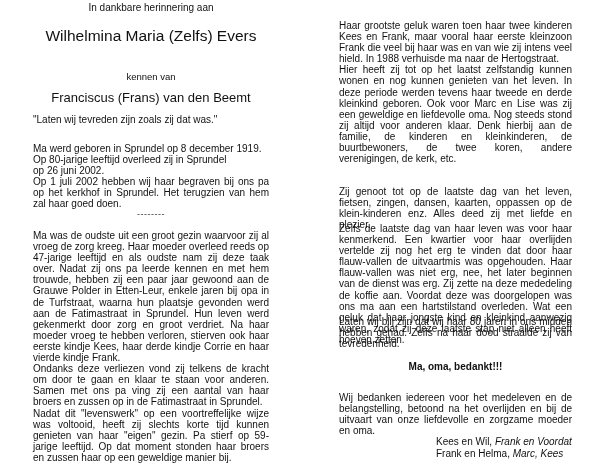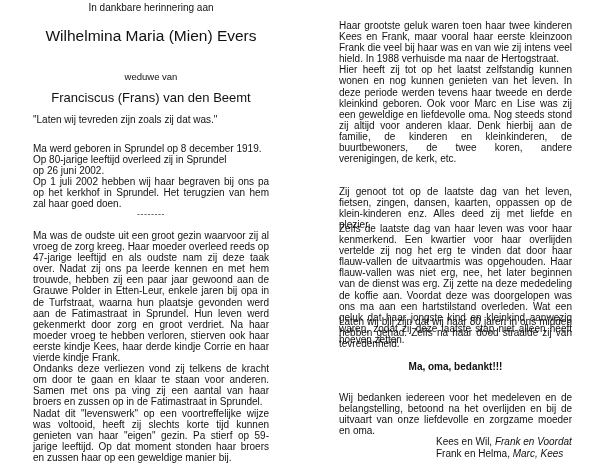--- a/index.html
+++ b/index.html
@@ -17,22 +17,22 @@
   .sep { position:absolute; left:33px; width:236px; text-align:center; top:209px; font-size:9px; letter-spacing:0.5px; color:#333; }
   .thanks-title { position:absolute; left:339px; width:233px; text-align:center; font-weight:bold; font-size:10px; top:361px; }
   .sig { position:absolute; left:436px; font-size:10px; line-height:12px; top:436px; }
   .sig i { font-style:italic; }
 </style>
 </head>
 <body>
 
 <div>
   <div class="intro center">In dankbare herinnering aan</div>
-  <div class="name">Wilhelmina Maria (Mien) Evers</div>
-  <div class="widow">weduwe van</div>
+  <div class="name">Wilhelmina Maria (Zelfs) Evers</div>
+  <div class="widow">kennen van</div>
   <div class="husband">Franciscus (Frans) van den Beemt</div>
   <div class="motto">"Laten wij tevreden zijn zoals zij dat was."</div>
 
   <div class="para" style="left:33px; width:236px; top:143px;">
     <p class="last" style="text-align:left;">Ma werd geboren in Sprundel op 8 december 1919.</p>
     <p class="last" style="text-align:left; width:200px;">Op 80-jarige leeftijd overleed zij in Sprundel op 26 juni 2002.</p>
     <p class="last">Op 1 juli 2002 hebben wij haar begraven bij ons pa op het kerkhof in Sprundel. Het terugzien van hem zal haar goed doen.</p>
   </div>
 
   <div class="sep">--------</div>

